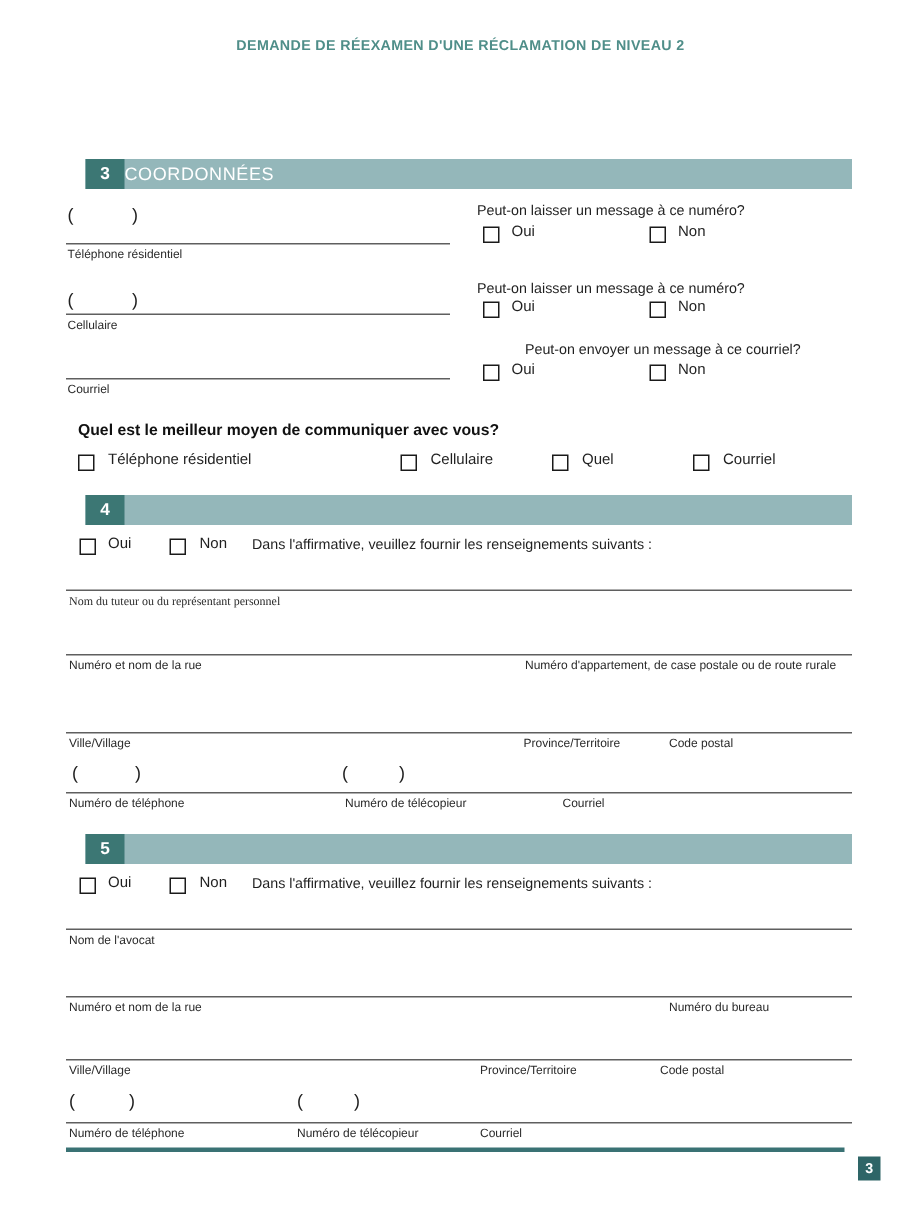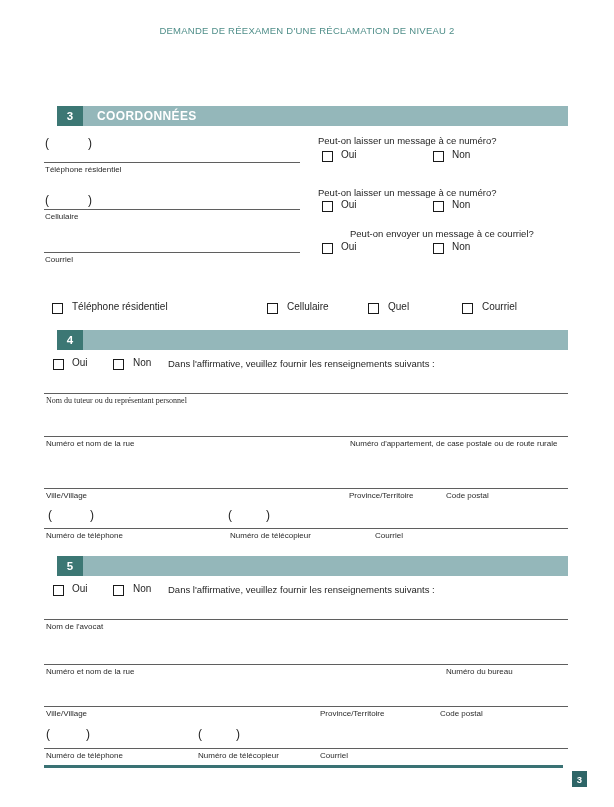--- a/index.html
+++ b/index.html
@@ -3,32 +3,32 @@
 <meta charset="utf-8">
 <style>
   html,body{margin:0;padding:0;background:#ffffff;}
   .page{
     position:relative;width:614px;height:807px;background:#ffffff;overflow:hidden;
     font-family:"Liberation Sans", sans-serif;color:#1f1f1f;
   }
   .abs{position:absolute;white-space:pre;}
   .title{
     left:0;top:25px;width:614px;text-align:center;
-    font-size:9.5px;font-weight:normal;color:#4f8e89;letter-spacing:0.25px;
+    font-size:9.5px;font-weight:bold;color:#4f8e89;letter-spacing:0.25px;
   }
   .sec-hdr{
     left:57px;width:511px;height:20px;background:#94b7ba;display:flex;align-items:stretch;
   }
   .sec-num{
     width:26px;background:#3c7774;color:#ffffff;font-weight:bold;font-size:11.5px;
     display:flex;align-items:center;justify-content:center;
   }
   .sec-title{
-    color:#ffffff;font-weight:bold;font-size:12px;letter-spacing:0.4px;
-    display:flex;align-items:center;padding-left:14px;white-space:pre;
+    color:#ffffff;font-weight:normal;font-size:12px;letter-spacing:0.4px;
+    display:flex;align-items:center;padding-left:0;white-space:pre;
   }
   .fline{border-bottom:1.5px solid #5f5f5f;height:0;}
   .flabel{font-size:8px;color:#2a2a2a;}
   .qtext{font-size:9.5px;color:#1f1f1f;}
   .opt{font-size:10px;color:#1f1f1f;}
   .boldq{font-size:10.5px;font-weight:bold;color:#111111;}
   .paren{font-size:12px;color:#1f1f1f;}
   .cb{
     width:9px;height:9px;border:1.3px solid #1a1a1a;background:#ffffff;display:inline-block;
   }
@@ -73,20 +73,21 @@
   <div class="abs opt" style="top:199px;left:452px;">Non</div>
 
   <div class="abs qtext" style="top:228px;left:318px;margin-left:32px;">Peut-on envoyer un message à ce courriel?</div>
   <span class="abs cb" style="top:243px;left:322px;"></span>
   <div class="abs opt" style="top:241px;left:341px;">Oui</div>
   <span class="abs cb" style="top:243px;left:433px;"></span>
   <div class="abs opt" style="top:241px;left:452px;">Non</div>
   <div class="abs fline" style="top:252px;left:44px;width:256px;"></div>
   <div class="abs flabel" style="top:255px;left:45px;">Courriel</div>
 
+  <div class="abs boldq" style="top:281px;left:52px;">Quel est le meilleur moyen de communiquer avec vous?</div>
   <span class="abs cb" style="top:303px;left:52px;"></span>
   <div class="abs opt" style="top:301px;left:72px;">Téléphone résidentiel</div>
   <span class="abs cb" style="top:303px;left:267px;"></span>
   <div class="abs opt" style="top:301px;left:287px;">Cellulaire</div>
   <span class="abs cb" style="top:303px;left:368px;"></span>
   <div class="abs opt" style="top:301px;left:388px;">Quel</div>
   <span class="abs cb" style="top:303px;left:462px;"></span>
   <div class="abs opt" style="top:301px;left:482px;">Courriel</div>
 
   <div class="abs sec-hdr" style="top:330px;">

